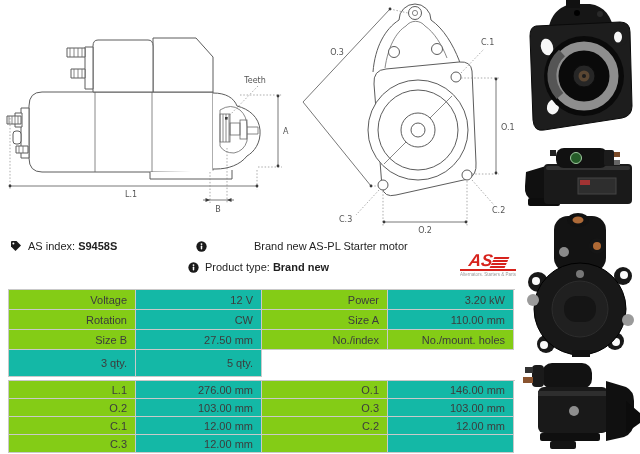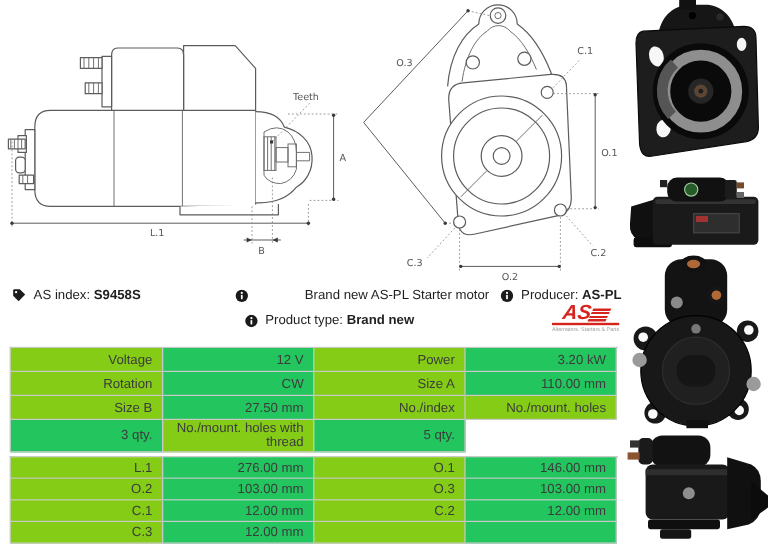--- a/index.html
+++ b/index.html
@@ -32,21 +32,21 @@
   
   .spec-grid{position:absolute;left:8px;width:506px;display:grid;
              grid-template-columns:127px 126px 126px 126px;
              border-top:1px solid #c9c9c9;border-left:1px solid #c9c9c9;background:#fff;}
   .grid-a{top:289px;grid-template-rows:20px 20px 20px 27px;}
   .grid-b{top:380px;grid-template-rows:18px 18px 18px 18px;}
   .c{border-right:1px solid #c9c9c9;border-bottom:1px solid #c9c9c9;box-sizing:border-box;
      display:flex;align-items:center;justify-content:flex-end;text-align:right;
      padding:0 8px;font-size:11px;line-height:12px;color:#3c3c3c;overflow:hidden;}
   .lab{background:#84cc16;}
-  .val{background:#22c55e;}
+  .val{background:#14b8a6;}
   
   .photos{position:absolute;left:520px;top:0;width:120px;height:454px;}
   .photos svg{display:block;}
 </style>
 </head>
 <body>
 
 <div class="stage">
 
   <svg id="side-view" class="drawing" width="295" height="235" viewBox="0 0 295 235">
@@ -196,37 +196,29 @@
 
   <div class="info-item" style="left:196px;top:240px;gap:47px;">
     <svg width="11" height="11" viewBox="0 0 12 12">
       <circle cx="6" cy="6" r="5.6" fill="#1a1a1a"></circle>
       <circle cx="6" cy="3.4" r="1" fill="#fff"></circle>
       <rect x="5.2" y="5" width="1.6" height="4.2" rx=".8" fill="#fff"></rect>
     </svg>
     <span>Brand new AS-PL Starter motor</span>
   </div>
 
-  <div class="info-item" style="left:204px;top:261px;">
+  <div class="info-item" style="left:188px;top:261px;">
     <svg width="11" height="11" viewBox="0 0 12 12">
       <circle cx="6" cy="6" r="5.6" fill="#1a1a1a"></circle>
       <circle cx="6" cy="3.4" r="1" fill="#fff"></circle>
       <rect x="5.2" y="5" width="1.6" height="4.2" rx=".8" fill="#fff"></rect>
     </svg>
     <span><span>Product type:</span>&nbsp;<b>Brand new</b></span>
   </div>
 
-  <div class="info-item" style="right:122px;top:240px;">
-    <svg width="11" height="11" viewBox="0 0 12 12">
-      <circle cx="6" cy="6" r="5.6" fill="#1a1a1a"></circle>
-      <circle cx="6" cy="3.4" r="1" fill="#fff"></circle>
-      <rect x="5.2" y="5" width="1.6" height="4.2" rx=".8" fill="#fff"></rect>
-    </svg>
-    <span><span>Producer:</span>&nbsp;<b>AS-PL</b></span>
-  </div>
 
   <div class="aspl-logo" style="right:124px;top:254px;">
     <div class="logo-row">
       <span class="logo-as">AS</span>
       <span class="logo-flag"></span>
     </div>
     <div class="logo-sub">Alternators. Starters &amp; Parts</div>
   </div>
 
   <div class="spec-grid grid-a">
@@ -239,21 +231,20 @@
     <div class="c val">CW</div>
     <div class="c lab">Size A</div>
     <div class="c val">110.00 mm</div>
 
     <div class="c lab">Size B</div>
     <div class="c val">27.50 mm</div>
     <div class="c lab">No./index</div>
 
     <div class="c lab">No./mount. holes</div>
     <div class="c val">3 qty.</div>
-    <div class="c lab">No./mount. holes with thread</div>
     <div class="c val">5 qty.</div>
   </div>
 
   <div class="spec-grid grid-b">
     <div class="c lab">L.1</div>
     <div class="c val">276.00 mm</div>
     <div class="c lab">O.1</div>
     <div class="c val">146.00 mm</div>
 
     <div class="c lab">O.2</div>

